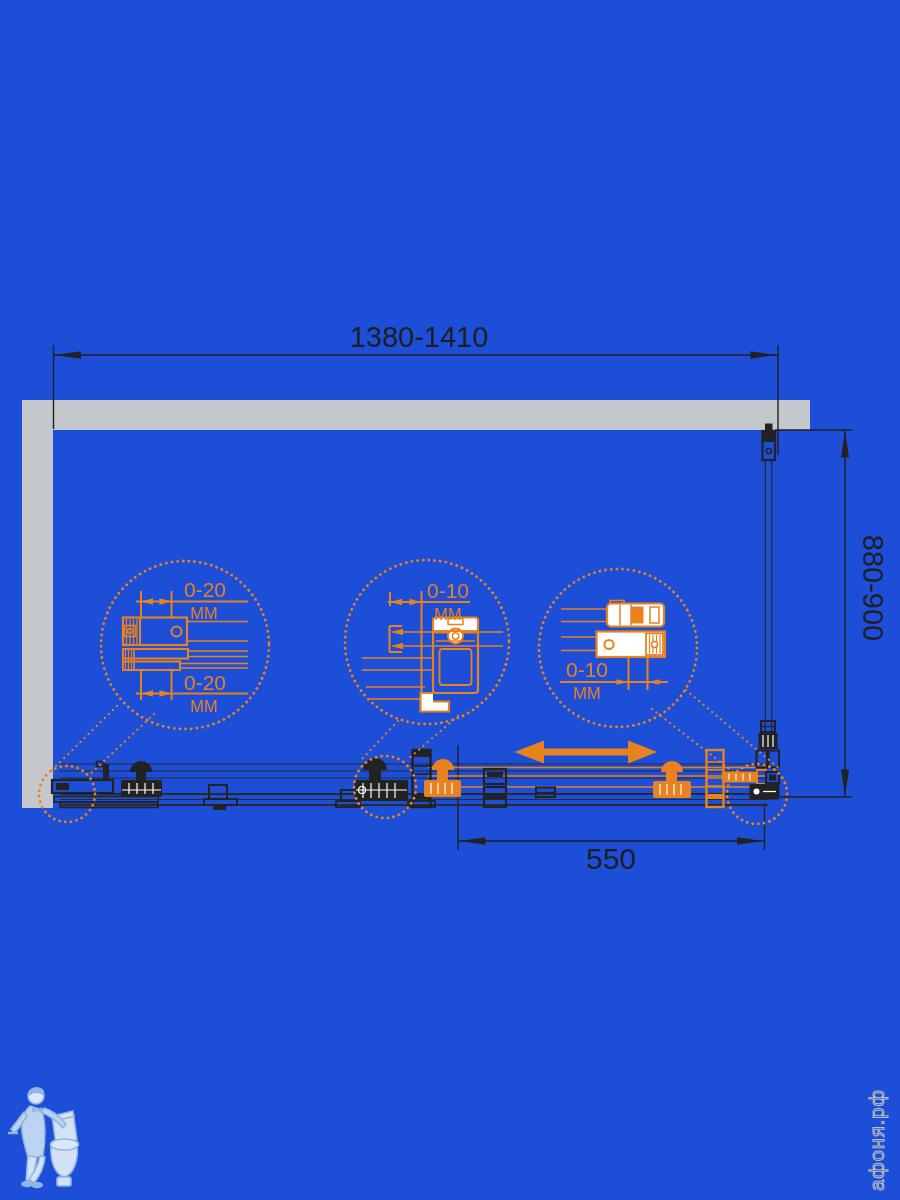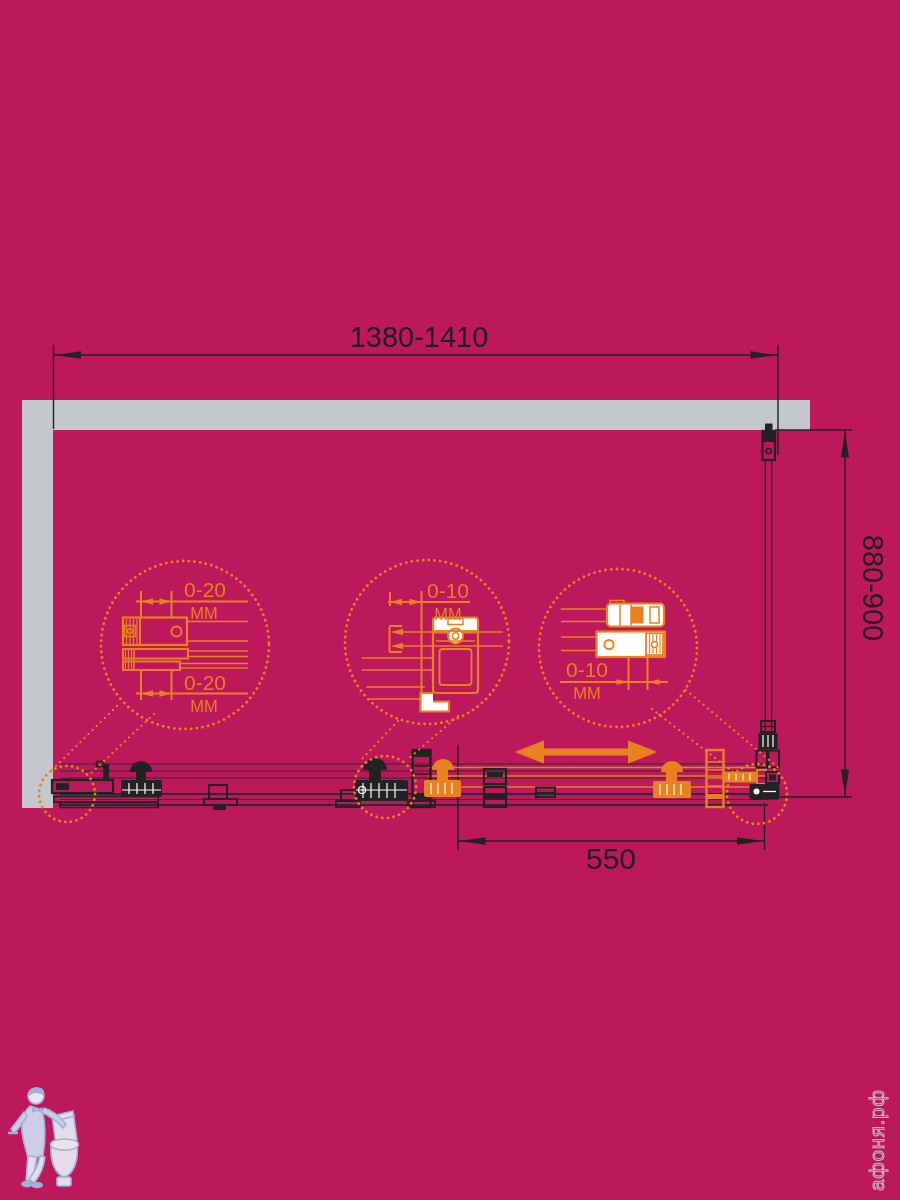--- a/index.html
+++ b/index.html
@@ -1,16 +1,16 @@
 <!DOCTYPE html>
 <html><head>
 <meta charset="utf-8">
 <style>
   html,body{margin:0;padding:0;background:#ffffff;}
-  .stage{position:relative;width:900px;height:1200px;background:#be185d;overflow:hidden;
+  .stage{position:relative;width:900px;height:1200px;background:#1d4ed8;overflow:hidden;
          font-family:"Liberation Sans", sans-serif;}
   svg{position:absolute;left:0;top:0;}
   text.dim{font-family:"Liberation Sans", sans-serif;font-size:29px;fill:#1e1e1e;}
   text.co{font-family:"Liberation Sans", sans-serif;font-size:21px;fill:#E8821E;}
   text.cu{font-family:"Liberation Sans", sans-serif;font-size:16.5px;fill:#E8821E;}
   text.brand{font-family:"Liberation Sans", sans-serif;font-size:20px;letter-spacing:1px;
              fill:none;stroke:#bfbfbf;stroke-width:1px;}
 </style>
 </head>
 <body>

